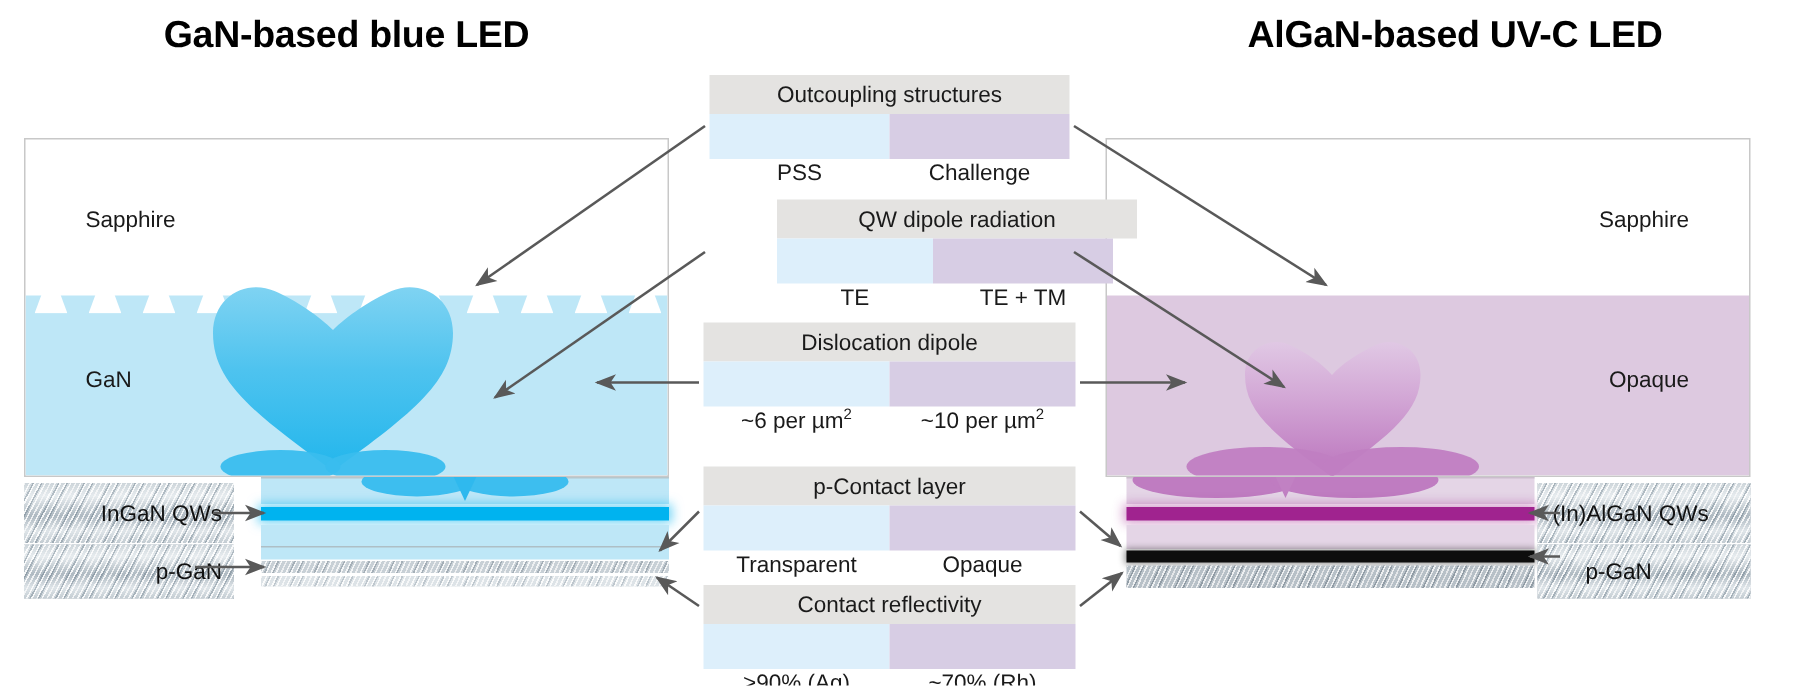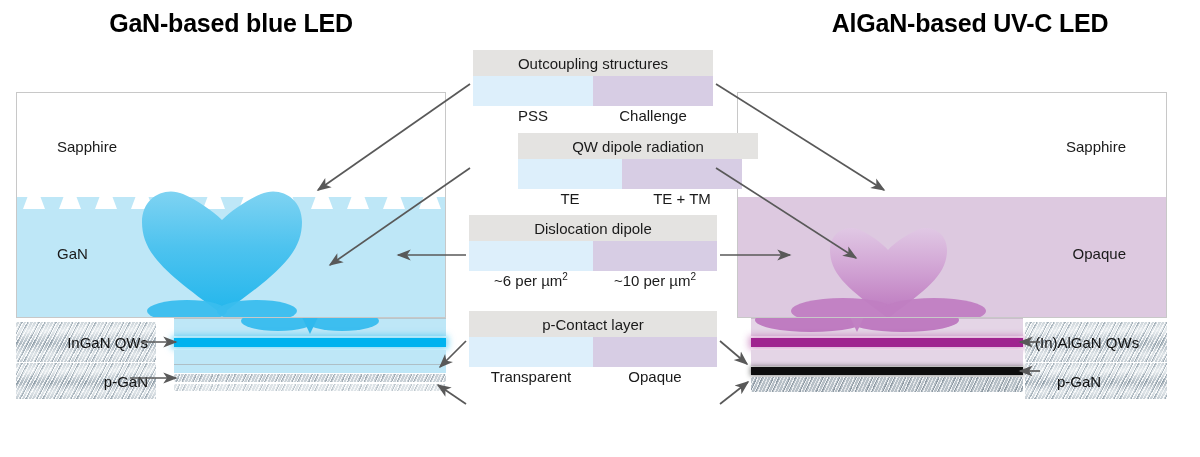--- a/index.html
+++ b/index.html
@@ -243,20 +243,33 @@
     <div class="cmp-vals">
       <div class="cmp-val v-blue" style="width:124px;">
         <span>Transparent</span>
         </div>
       <div class="cmp-val v-pur" style="width:124px;">
         <span>Opaque</span>
         </div>
     </div>
   </div>
 
+  <div class="cmp" style="left:469px;top:390px;width:248px;">
+    <div class="cmp-head">
+      <span>Contact reflectivity</span>
+    </div>
+    <div class="cmp-vals">
+      <div class="cmp-val v-blue" style="width:124px;">
+        <span>&gt;90% (Ag)</span>
+        </div>
+      <div class="cmp-val v-pur" style="width:124px;">
+        <span>~70% (Rh)</span>
+        </div>
+    </div>
+  </div>
 
   <svg id="arrows">
     <defs>
       <marker id="ah" markerWidth="9" markerHeight="9" refX="7.5" refY="4.5" orient="auto" markerUnits="strokeWidth">
         <path d="M0,1.2 L8.4,4.5 L0,7.8 L2.2,4.5 Z" fill="#595959"></path>
       </marker>
     </defs>
     <g stroke="#595959" stroke-width="1.7" fill="none" marker-end="url(#ah)">
 
       <line x1="470" y1="84" x2="318" y2="190"></line>

